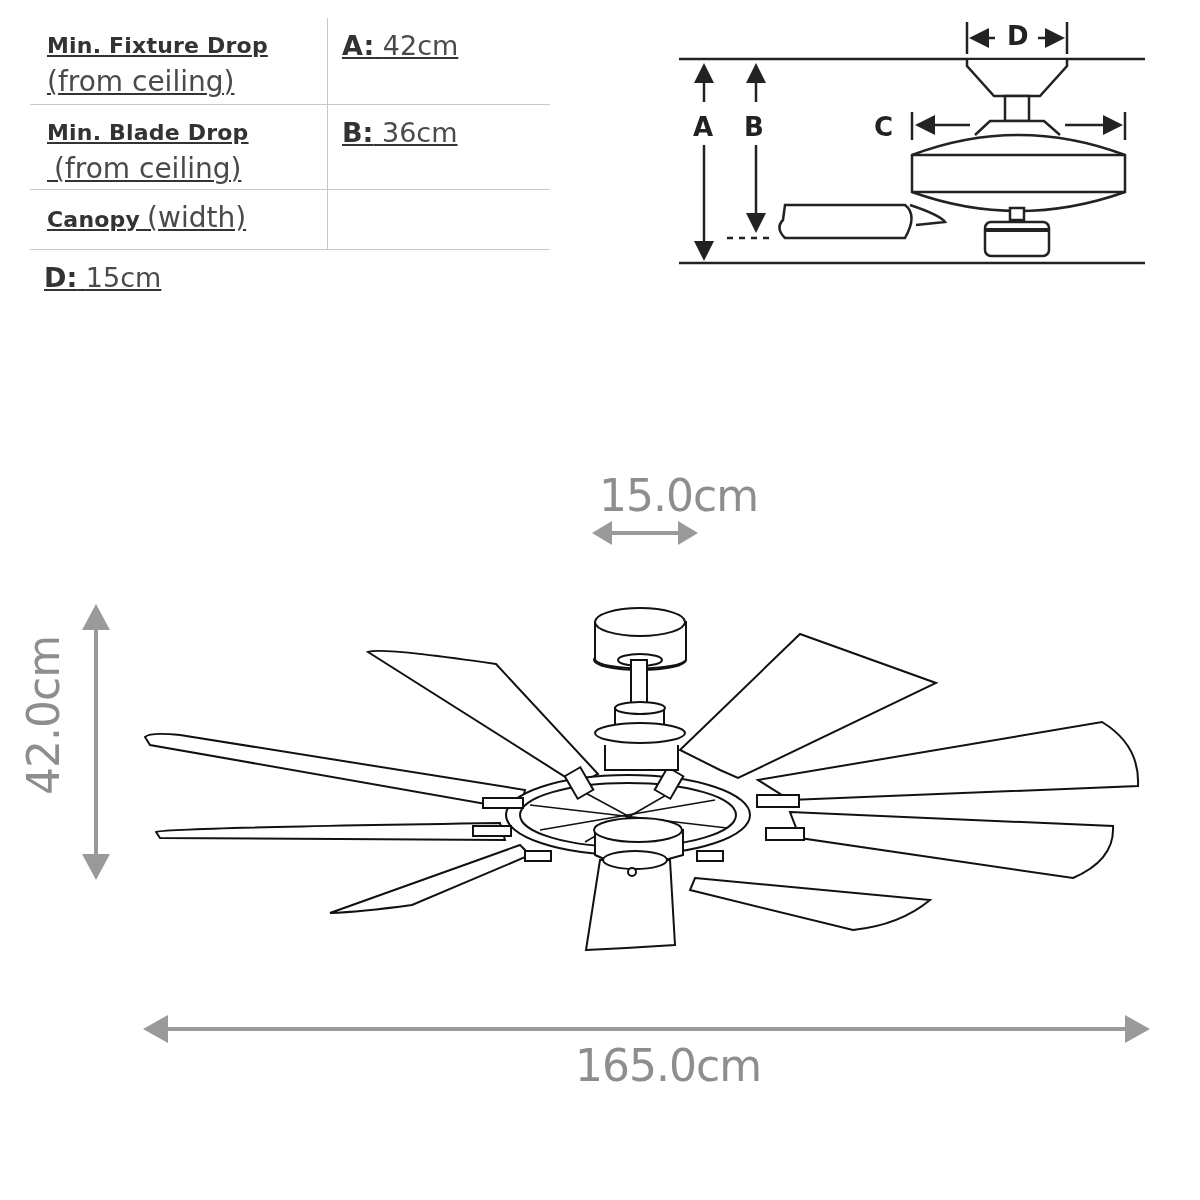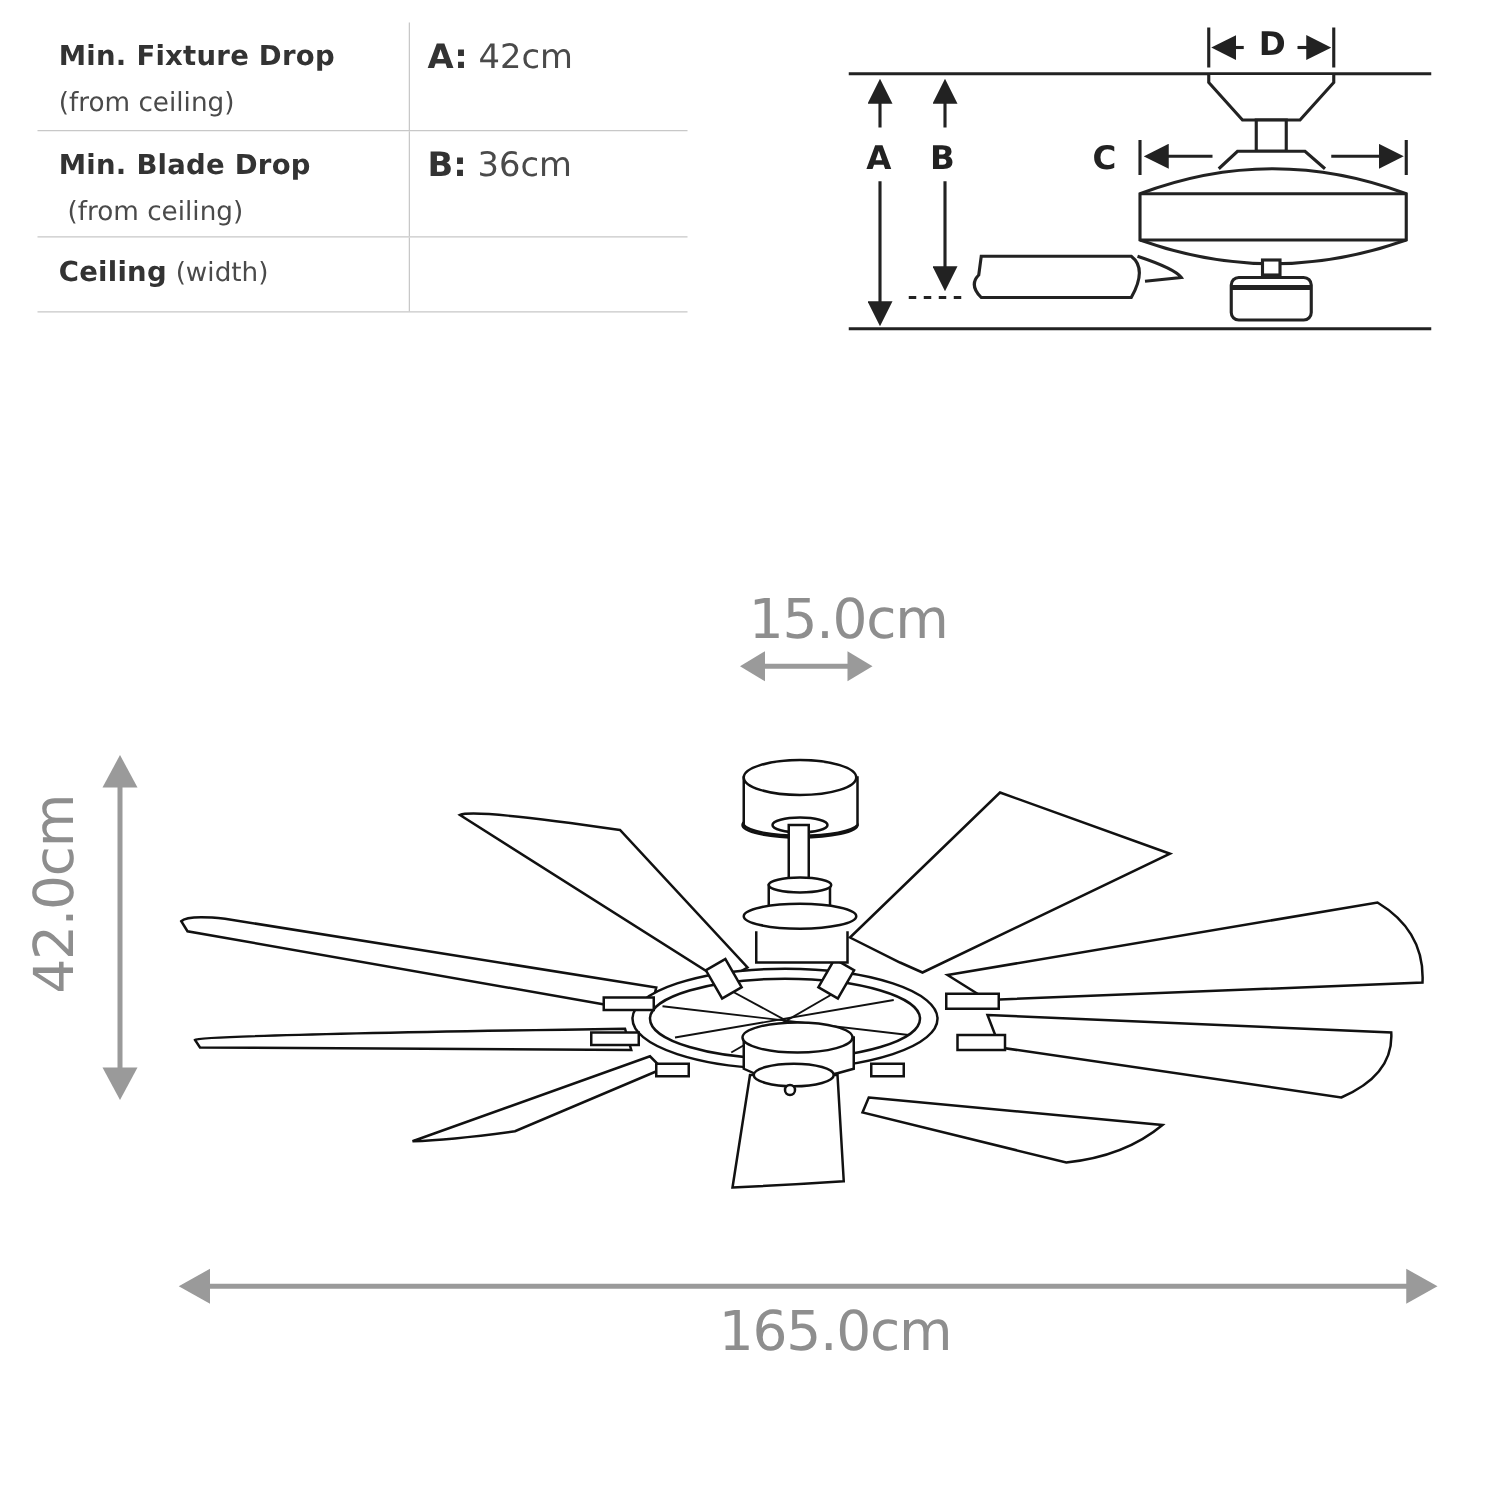--- a/index.html
+++ b/index.html
@@ -1,26 +1,26 @@
 <!DOCTYPE html>
 <html><head>
 <meta charset="utf-8">
 <style>
   html, body { margin: 0; padding: 0; background: #ffffff; }
   body { width: 1200px; height: 1200px; position: relative; overflow: hidden;
          font-family: "DejaVu Sans", "Liberation Sans", sans-serif; color: #333333; }
 
   
   .spec-table { position: absolute; left: 30px; top: 18px; width: 520px; }
-  .spec-row { display: flex; border-bottom: 1.5px solid #c8c8c8; }
+  .spec-row { display: flex; border-bottom: 1.5px solid #c8c8c8; text-decoration: underline; }
   .spec-row:last-child { border-bottom: none; }
   .spec-label { width: 298px; padding: 10px 0 8px 17px; border-right: 1.5px solid #c8c8c8;
                 font-size: 22px; line-height: 36px; box-sizing: border-box; }
   .spec-label b { font-weight: bold; color: #333; letter-spacing: 0.2px; }
-  .spec-label .sub { font-weight: normal; color: #4a4a4a; font-size: 21px; }
+  .spec-label .sub { font-weight: normal; color: #4a4a4a; font-size: 28px; }
   .spec-value { padding: 10px 0 8px 14px; font-size: 27px; line-height: 36px; color: #4a4a4a; }
   .spec-value b { color: #333; font-weight: bold; }
   .r1 { height: 86px; } .r2 { height: 84px; } .r3 { height: 59px; } .r4 { height: 86px; }
 
   
   svg { position: absolute; left: 0; top: 0; }
   .gray-label { position: absolute; color: #8e8e8e; font-size: 44px; letter-spacing: -1px;
                 font-family: "DejaVu Sans", sans-serif; }
   .lbl-canopy { left: 566px; top: 470px; margin-left: 33px; }
   .lbl-span { left: 575px; top: 1040px; text-align: center; }
@@ -48,25 +48,29 @@
       <b>Min. Blade Drop</b><br>
       &nbsp;<span class="sub">(from ceiling)</span>
     </div>
     <div class="spec-value">
       <b>B:</b>
       <span>36cm</span>
     </div>
   </div>
   <div class="spec-row r3">
     <div class="spec-label">
-      <b>Ceiling</b>
+      <b>Canopy</b>
       <span class="sub">(width)</span>
     </div>
   </div>
   <div class="spec-row r4">
+    <div class="spec-value">
+      <b>D:</b>
+      <span>15cm</span>
+    </div>
   </div>
 </div>
 
 <svg width="1200" height="1200">
   <defs>
     <marker id="ah" markerWidth="8" markerHeight="8" refX="6" refY="4" orient="auto">
       <path d="M0,0 L8,4 L0,8 Z" fill="#222"></path>
     </marker>
     <marker id="gah" markerWidth="4" markerHeight="4" refX="3" refY="2" orient="auto">
       <path d="M0,0 L4,2 L0,4 Z" fill="#9a9a9a"></path>

